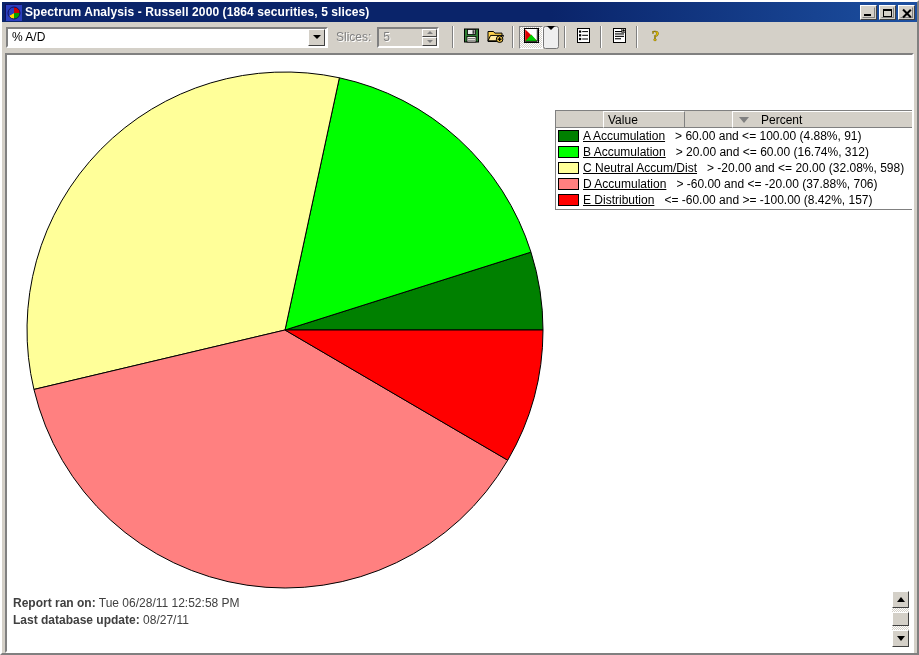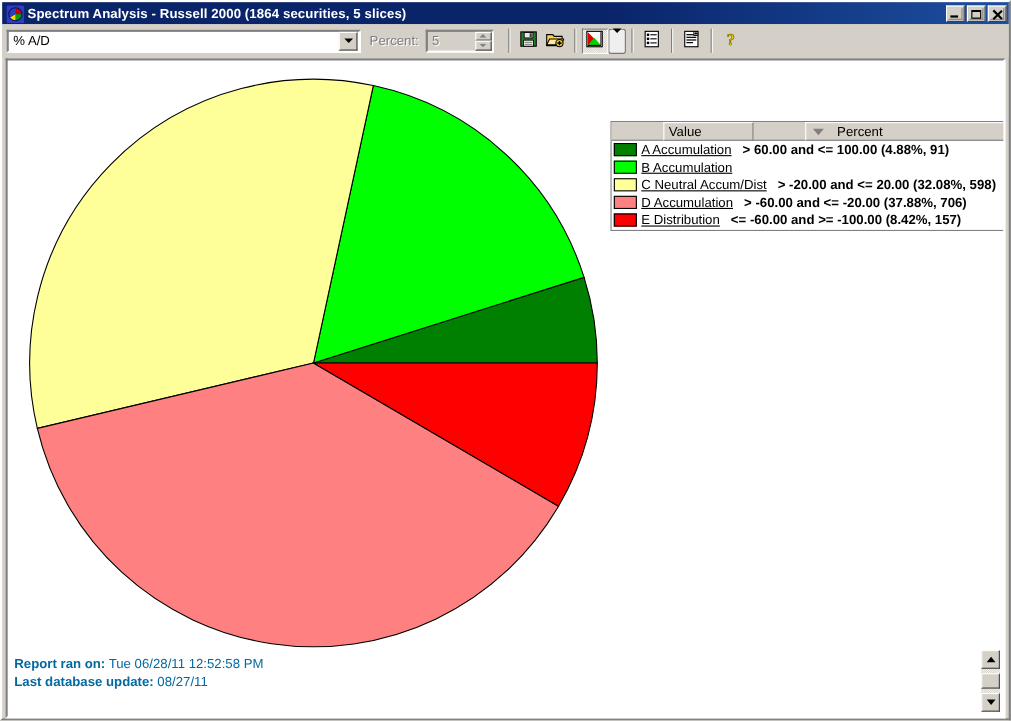--- a/index.html
+++ b/index.html
@@ -182,21 +182,21 @@
     position: absolute; left: 3px; top: 51px;
     width: 909px; height: 600px;
     background: #ffffff;
     border: 2px solid #808080;
     border-right-color: #ffffff; border-bottom-color: #ffffff;
     overflow: hidden;
   }
   #pie-wrap { position: absolute; left: 0; top: 0; }
   #footer {
     position: absolute; left: 6px; bottom: 22px;
-    font-size: 12px; color: #0369a1; line-height: 17px;
+    font-size: 12px; color: #404040; line-height: 17px;
   }
   #footer b { font-weight: bold; }
 
   
   #legend {
     position: absolute; left: 548px; top: 55px;
     width: 367px; height: 100px;
     background: #ffffff;
     border: 1px solid #808080;
   }
@@ -229,21 +229,21 @@
     height: 16px; padding-left: 2px;
     font-size: 12px; color: #000;
     white-space: nowrap;
   }
   .swatch {
     width: 21px; height: 12px; flex: none;
     border: 1px solid #000;
     margin-right: 4px;
   }
   .lname { min-width: 0; text-decoration: underline; }
-  .lrange { margin-left: 10px; font-weight: bold; }
+  .lrange { margin-left: 10px; }
 
   
   #vscroll {
     position: absolute; right: 3px; bottom: 4px;
     width: 17px; height: 56px;
     background-color: #d4d0c8;
     background-image:
       linear-gradient(45deg, #ffffff 25%, transparent 25%, transparent 75%, #ffffff 75%),
       linear-gradient(45deg, #ffffff 25%, transparent 25%, transparent 75%, #ffffff 75%);
     background-size: 2px 2px;
@@ -309,21 +309,21 @@
 
   <div id="toolbar">
 
     <div class="combo">
       <span class="combo-text">% A/D</span>
       <span class="combo-arrow">
         <span class="tri-down"></span>
       </span>
     </div>
 
-    <span class="lbl-disabled">Percent:</span>
+    <span class="lbl-disabled">Slices:</span>
 
     <div class="spin">
       <span class="spin-val">5</span>
       <span class="spin-btns">
         <span class="spin-b">
             <span class="tri-up-s"></span>
           </span>
         <span class="spin-b">
             <span class="tri-down-s"></span>
           </span>
@@ -441,20 +441,21 @@
       </div>
       <div id="legend-rows">
           <div class="lrow">
             <span class="swatch" style="background: rgb(0, 128, 0);"></span>
             <span class="lname">A Accumulation</span>
             <span class="lrange">&gt; 60.00 and &lt;= 100.00 (4.88%, 91)</span>
           </div>
           <div class="lrow">
             <span class="swatch" style="background: rgb(0, 255, 0);"></span>
             <span class="lname">B Accumulation</span>
+            <span class="lrange">&gt; 20.00 and &lt;= 60.00 (16.74%, 312)</span>
           </div>
           <div class="lrow">
             <span class="swatch" style="background: rgb(255, 255, 153);"></span>
             <span class="lname">C Neutral Accum/Dist</span>
             <span class="lrange">&gt; -20.00 and &lt;= 20.00 (32.08%, 598)</span>
           </div>
           <div class="lrow">
             <span class="swatch" style="background: rgb(255, 128, 128);"></span>
             <span class="lname">D Accumulation</span>
             <span class="lrange">&gt; -60.00 and &lt;= -20.00 (37.88%, 706)</span>

